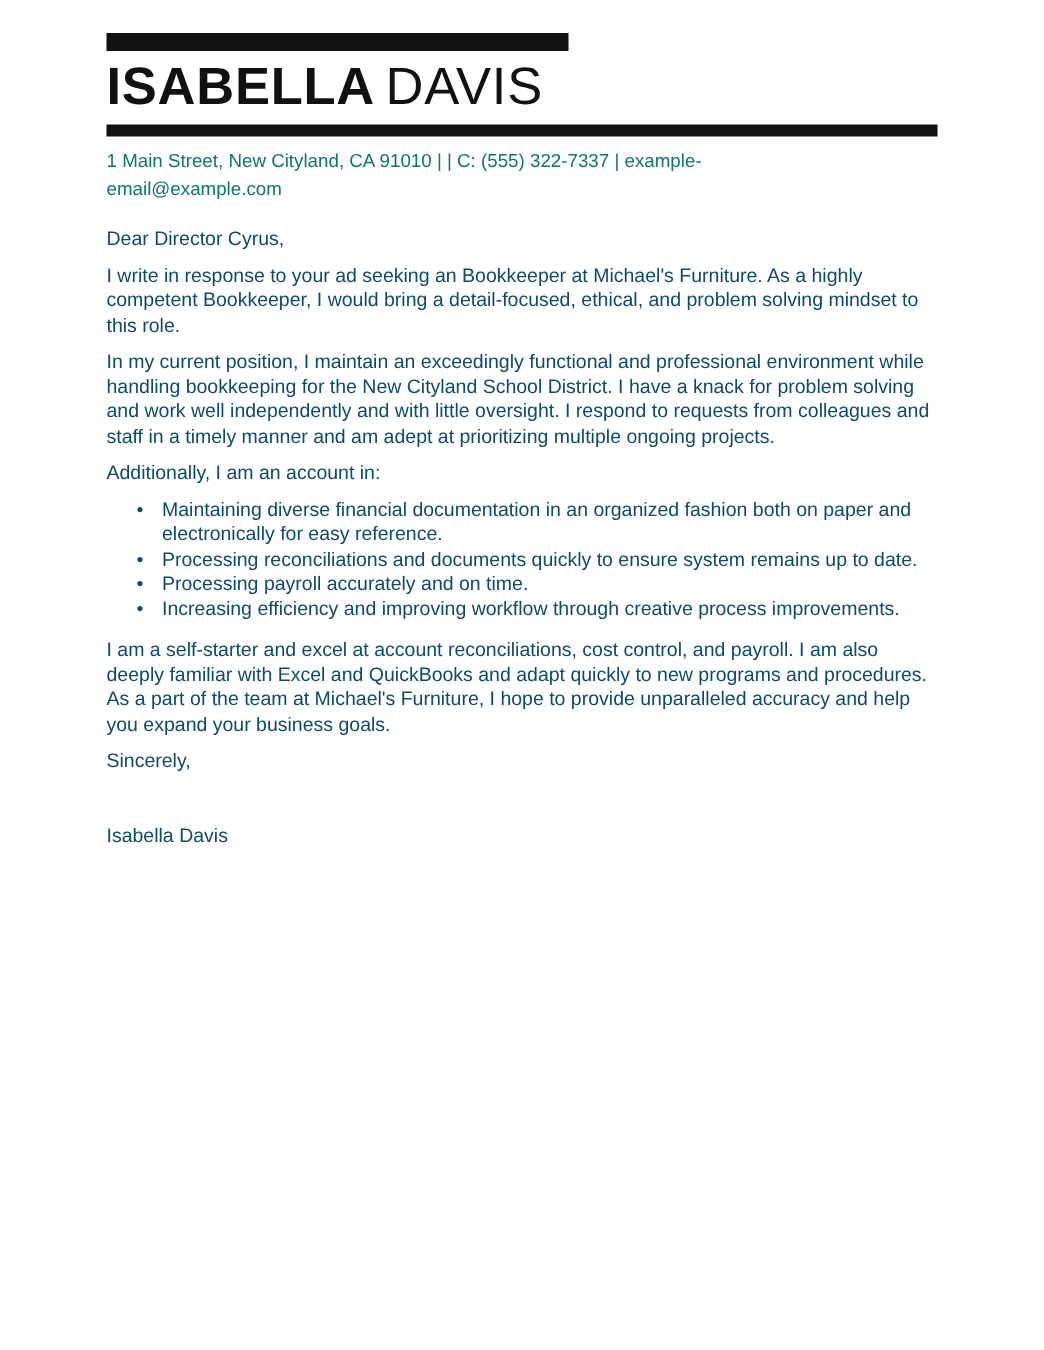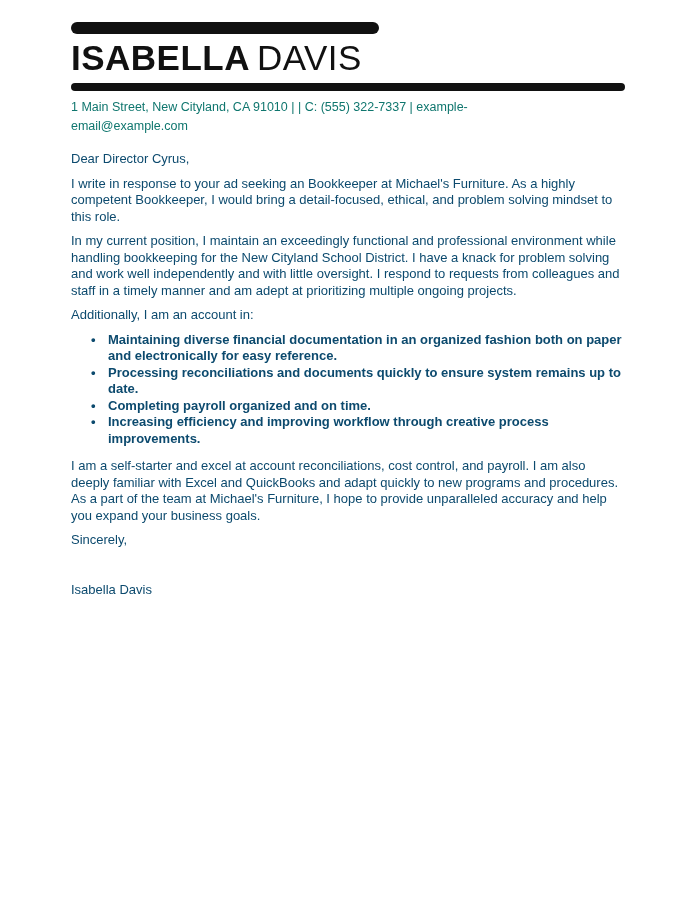--- a/index.html
+++ b/index.html
@@ -1,15 +1,15 @@
 <!DOCTYPE html>
 <html><head>
 <meta charset="utf-8">
 <style>
-  * { margin: 0; padding: 0; box-sizing: border-box; border-radius: 14px; }
+  * { margin: 0; padding: 0; box-sizing: border-box; }
   html, body { background: #ffffff; }
   body {
     width: 696px;
     height: 900px;
     font-family: "Liberation Sans", sans-serif;
     overflow: hidden;
   }
   .page {
     width: 696px;
     height: 900px;
@@ -47,21 +47,20 @@
   .letter-body {
     margin-top: 15px;
     font-size: 13px;
     line-height: 16.5px;
     color: #0c4a6e;
   }
   .letter-body p { margin-bottom: 8px; }
   ul.bullets {
     list-style: none;
     margin: 3px 0 11px 0;
-    font-weight: bold;
   }
   ul.bullets li {
     position: relative;
     padding-left: 37px;
   }
   ul.bullets li::before {
     content: "\2022";
     position: absolute;
     left: 20px;
     top: 0;
@@ -85,21 +84,21 @@
 
     <p>I write in response to your ad seeking an Bookkeeper at Michael's Furniture. As a highly competent Bookkeeper, I would bring a detail-focused, ethical, and problem solving mindset to this role.</p>
 
     <p>In my current position, I maintain an exceedingly functional and professional environment while handling bookkeeping for the New Cityland School District. I have a knack for problem solving and work well independently and with little oversight. I respond to requests from colleagues and staff in a timely manner and am adept at prioritizing multiple ongoing projects.</p>
 
     <p>Additionally, I am an account in:</p>
 
     <ul class="bullets">
       <li>Maintaining diverse financial documentation in an organized fashion both on paper and electronically for easy reference.</li>
       <li>Processing reconciliations and documents quickly to ensure system remains up to date.</li>
-      <li>Completing payroll organized and on time.</li>
+      <li>Processing payroll accurately and on time.</li>
       <li>Increasing efficiency and improving workflow through creative process improvements.</li>
     </ul>
 
     <p>I am a self-starter and excel at account reconciliations, cost control, and payroll. I am also deeply familiar with Excel and QuickBooks and adapt quickly to new programs and procedures. As a part of the team at Michael's Furniture, I hope to provide unparalleled accuracy and help you expand your business goals.</p>
 
 
 
     <p>Sincerely,</p>
 
     <p class="signature">Isabella Davis</p>

